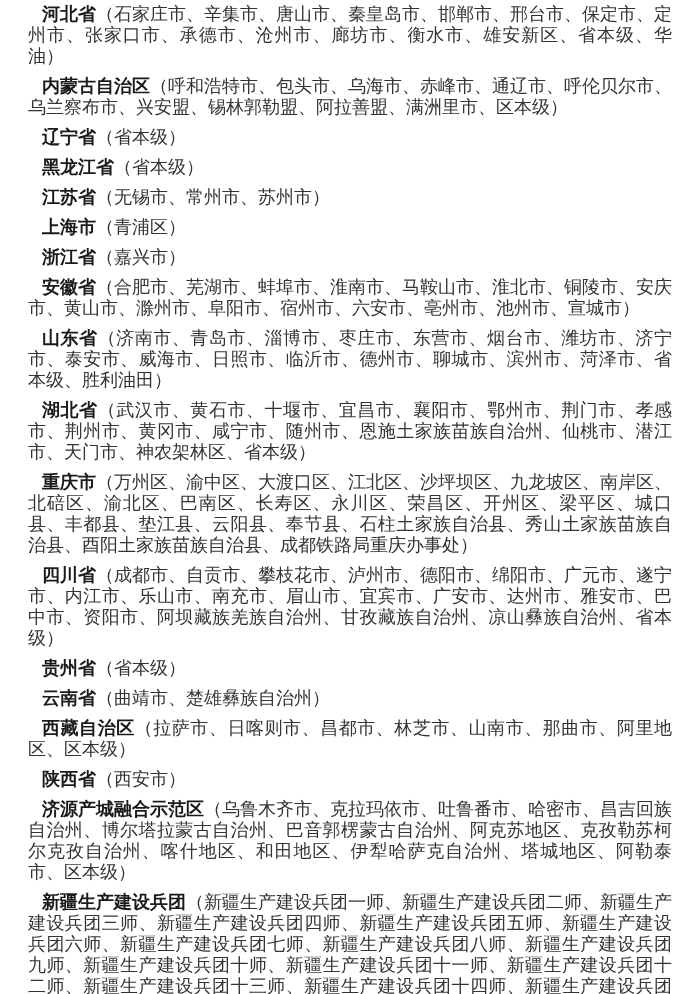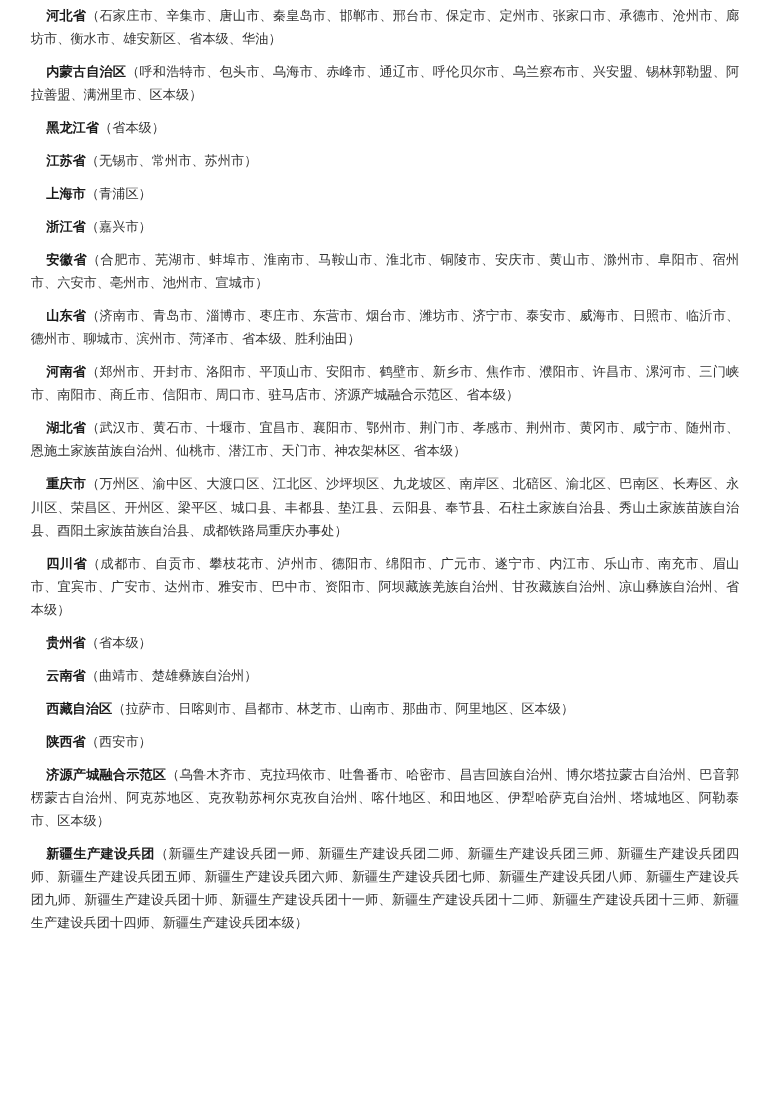--- a/index.html
+++ b/index.html
@@ -13,21 +13,21 @@
     font-family: "Liberation Sans", "DejaVu Sans", sans-serif;
     color: #2b2b2b;
   }
   #doc {
     width: 700px;
     box-sizing: border-box;
     padding: 4px 28px 10px 28px;
   }
   .entry {
     margin: 4px 0 9px 0;
-    font-size: 12px;
+    font-size: 18px;
     line-height: 21px;
     text-align: justify;
     text-justify: inter-ideograph;
   }
   .entry .region {
     font-weight: bold;
     color: #1a1a1a;
     margin-left: 14px;
   }
   .entry .detail {
@@ -44,20 +44,23 @@
 <div id="doc">
 
   <p class="entry first">
     <span class="region">河北省</span><span class="detail">（石家庄市、辛集市、唐山市、秦皇岛市、邯郸市、邢台市、保定市、定州市、张家口市、承德市、沧州市、廊坊市、衡水市、雄安新区、省本级、华油）</span>
   </p>
 
   <p class="entry">
     <span class="region">内蒙古自治区</span><span class="detail">（呼和浩特市、包头市、乌海市、赤峰市、通辽市、呼伦贝尔市、乌兰察布市、兴安盟、锡林郭勒盟、阿拉善盟、满洲里市、区本级）</span>
   </p>
 
+  <p class="entry">
+    <span class="region">辽宁省</span><span class="detail">（省本级）</span>
+  </p>
 
 
   <p class="entry">
     <span class="region">黑龙江省</span><span class="detail">（省本级）</span>
   </p>
 
   <p class="entry">
     <span class="region">江苏省</span><span class="detail">（无锡市、常州市、苏州市）</span>
   </p>
 
@@ -70,23 +73,20 @@
   </p>
 
   <p class="entry">
     <span class="region">安徽省</span><span class="detail">（合肥市、芜湖市、蚌埠市、淮南市、马鞍山市、淮北市、铜陵市、安庆市、黄山市、滁州市、阜阳市、宿州市、六安市、亳州市、池州市、宣城市）</span>
   </p>
 
   <p class="entry">
     <span class="region">山东省</span><span class="detail">（济南市、青岛市、淄博市、枣庄市、东营市、烟台市、潍坊市、济宁市、泰安市、威海市、日照市、临沂市、德州市、聊城市、滨州市、菏泽市、省本级、胜利油田）</span>
   </p>
 
-  <p class="entry">
-    <span class="region">河南省</span><span class="detail">（郑州市、开封市、洛阳市、平顶山市、安阳市、鹤壁市、新乡市、焦作市、濮阳市、许昌市、漯河市、三门峡市、南阳市、商丘市、信阳市、周口市、驻马店市、济源产城融合示范区、省本级）</span>
-  </p>
 
   <p class="entry">
     <span class="region">湖北省</span><span class="detail">（武汉市、黄石市、十堰市、宜昌市、襄阳市、鄂州市、荆门市、孝感市、荆州市、黄冈市、咸宁市、随州市、恩施土家族苗族自治州、仙桃市、潜江市、天门市、神农架林区、省本级）</span>
   </p>
 
 
   <p class="entry">
     <span class="region">重庆市</span><span class="detail">（万州区、渝中区、大渡口区、江北区、沙坪坝区、九龙坡区、南岸区、北碚区、渝北区、巴南区、长寿区、永川区、荣昌区、开州区、梁平区、城口县、丰都县、垫江县、云阳县、奉节县、石柱土家族自治县、秀山土家族苗族自治县、酉阳土家族苗族自治县、成都铁路局重庆办事处）</span>
   </p>
 

